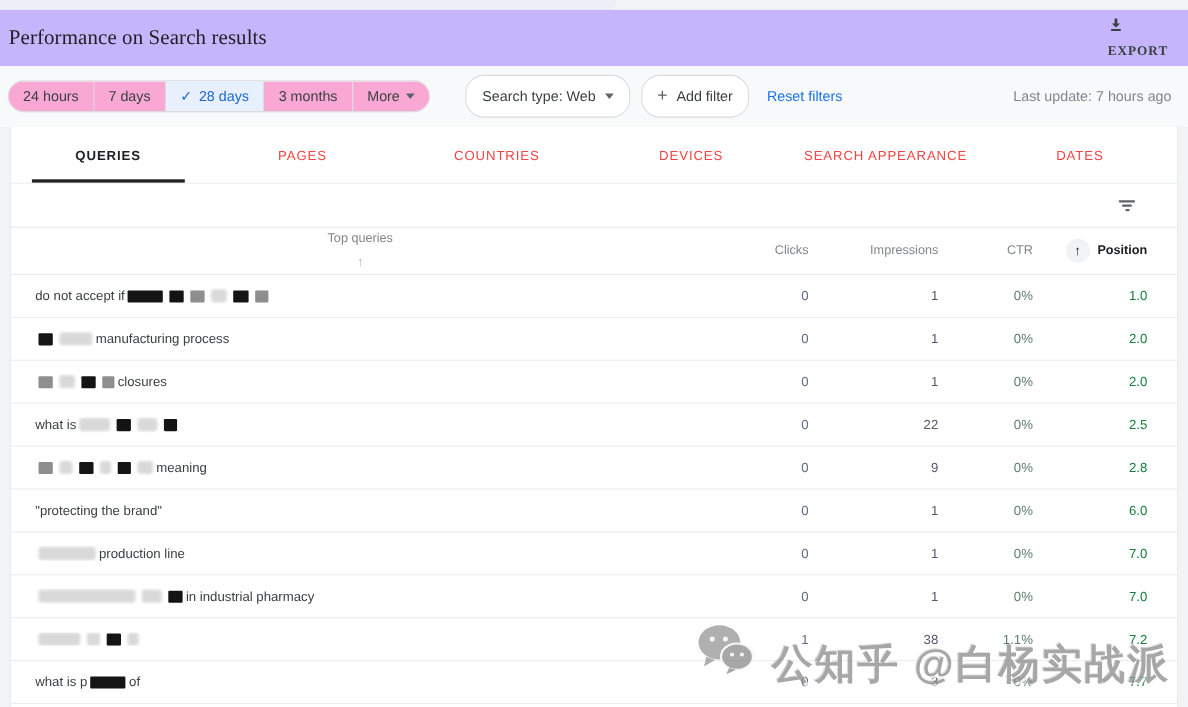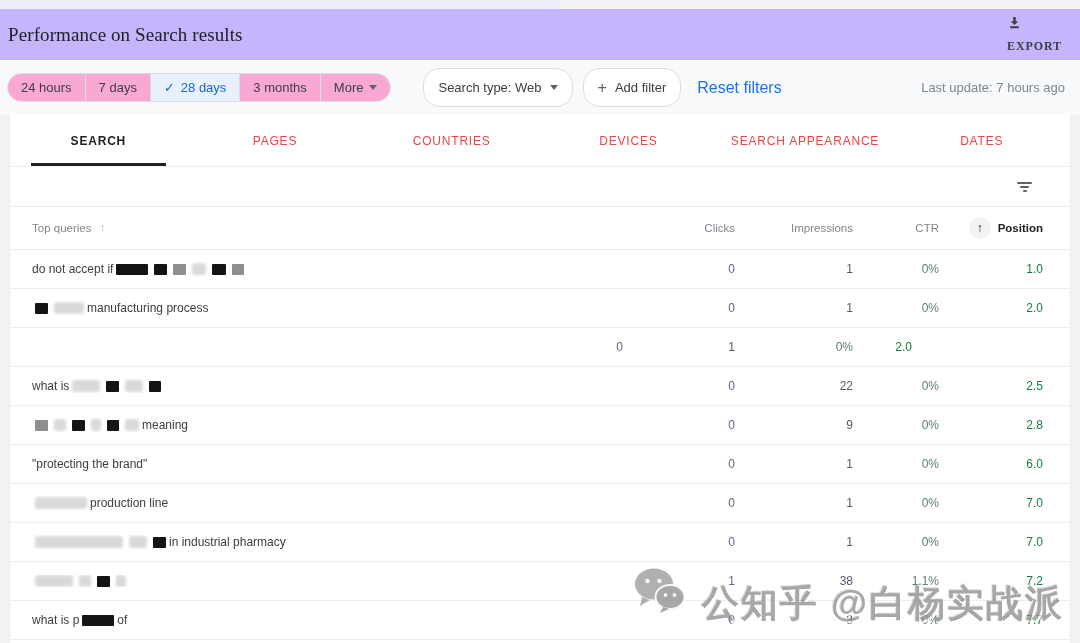--- a/index.html
+++ b/index.html
@@ -38,40 +38,40 @@
   .chip.selected { background:#e8f0fe; color:#1967d2; font-weight:500; }
   .chip .check { font-size:13px; }
   .caret { width:0; height:0; border-left:4px solid transparent; border-right:4px solid transparent; border-top:5px solid #5f6368; display:inline-block; }
   .pill {
     display:flex; align-items:center; gap:8px; height:39px; padding:0 14px;
     border:1px solid #dadce0; border-radius:17px; background:#fff;
     font-size:13px; color:#3c4043; font-family:inherit; cursor:pointer; white-space:nowrap;
   }
   .pill .plus { font-size:16px; color:#5f6368; line-height:1; }
   .pill-gap { width:12px; }
-  .reset-link { font-size:16px; color:#1a73e8; text-decoration:none; margin-left:6px; cursor:pointer;text-align:right; }
+  .reset-link { font-size:13px; color:#1a73e8; text-decoration:none; margin-left:6px; cursor:pointer;text-align:right; }
   .last-update { margin-left:auto; font-size:13px; color:#80868b; }
 
   
   .card { background:#fff; margin:0 9px; border-left:1px solid #e8eaed; border-right:1px solid #e8eaed; min-height:530px; }
   .tabs { display:flex; height:52px; border-bottom:1px solid #eceff1; }
   .tab { flex:1; display:flex; align-items:flex-start; justify-content:center; padding-top:19px; cursor:pointer; }
   .tab span {
     font-size:12px; letter-spacing:.8px; color:#ef4444; padding:0 0 15px 0; white-space:nowrap;
   }
   .tab.active span { color:#202124; font-weight:700; border-bottom:3px solid #202124; padding-left:40px; padding-right:40px; }
 
   .toolbar-row { height:40px; display:flex; align-items:center; justify-content:flex-end; padding-right:34px; border-bottom:1px solid #e8eaed; }
   .funnel { display:flex; flex-direction:column; align-items:center; gap:2px; cursor:pointer; padding:4px; }
   .funnel i { display:block; background:#5f6368; height:2px; border-radius:1px; }
   .funnel i:nth-child(1){ width:15px; } .funnel i:nth-child(2){ width:9px; } .funnel i:nth-child(3){ width:4px; }
 
   .grid { display:grid; grid-template-columns:1fr 112px 118px 86px 131px; align-items:center; }
   .thead { height:43px; border-bottom:1px solid #e8eaed; font-size:11.5px; color:#80868b; }
-  .thead .qh { padding-left:22px; display:flex; align-items:center; gap:8px; }
+  .thead .qh { padding-left:22px; display:flex; align-items:center; gap:8px;flex-direction:column; }
   .thead .qh .sort-up { color:#b5b8bb; font-size:12px; }
   .num { text-align:right; }
   .thead .pos-h { display:flex; align-items:center; justify-content:flex-end; gap:7px; padding-right:27px; color:#202124; font-weight:700; font-size:11.5px; }
   .sort-circle { width:22px; height:22px; border-radius:50%; background:#f1f3f4; display:flex; align-items:center; justify-content:center; color:#202124; font-size:12px; }
 
   .trow { height:39px; border-bottom:1px solid #ededee; font-size:12px; }
   .trow .q { padding-left:22px; color:#3c4043; display:flex; align-items:center; white-space:nowrap; overflow:hidden; }
   .q .rb { display:inline-block; height:11px; border-radius:1px; margin:0 3px; }
   .q .rb.black { background:#141414; }
   .q .rb.gray { background:#8e8e8e; }
@@ -140,21 +140,21 @@
     <span class="plus">+</span>
     <span>Add filter</span>
   </button>
   <a class="reset-link">Reset filters</a>
   <span class="last-update">Last update: 7 hours ago</span>
 </div>
 
 <div class="card">
   <div class="tabs" id="tabs">
       <div class="tab active">
-        <span>SEARCH</span>
+        <span>QUERIES</span>
       </div>
       <div class="tab">
         <span>PAGES</span>
       </div>
       <div class="tab">
         <span>COUNTRIES</span>
       </div>
       <div class="tab">
         <span>DEVICES</span>
       </div>
@@ -209,20 +209,27 @@
           <span class="rb black" style="width: 13px;"></span>
           <span class="rb blur" style="width: 30px;"></span>
           <span>manufacturing process</span>
         </div>
         <div class="num val-clicks">0</div>
         <div class="num val-impr">1</div>
         <div class="num val-ctr">0%</div>
         <div class="num val-pos">2.0</div>
       </div>
       <div class="grid trow">
+        <div class="q">
+          <span class="rb gray" style="width: 13px;"></span>
+          <span class="rb blur" style="width: 14px;"></span>
+          <span class="rb black" style="width: 13px;"></span>
+          <span class="rb gray" style="width: 11px;"></span>
+          <span>closures</span>
+        </div>
         <div class="num val-clicks">0</div>
         <div class="num val-impr">1</div>
         <div class="num val-ctr">0%</div>
         <div class="num val-pos">2.0</div>
       </div>
       <div class="grid trow">
         <div class="q">
           <span>what is</span>
           <span class="rb blur" style="width: 28px;"></span>
           <span class="rb black" style="width: 13px;"></span>

